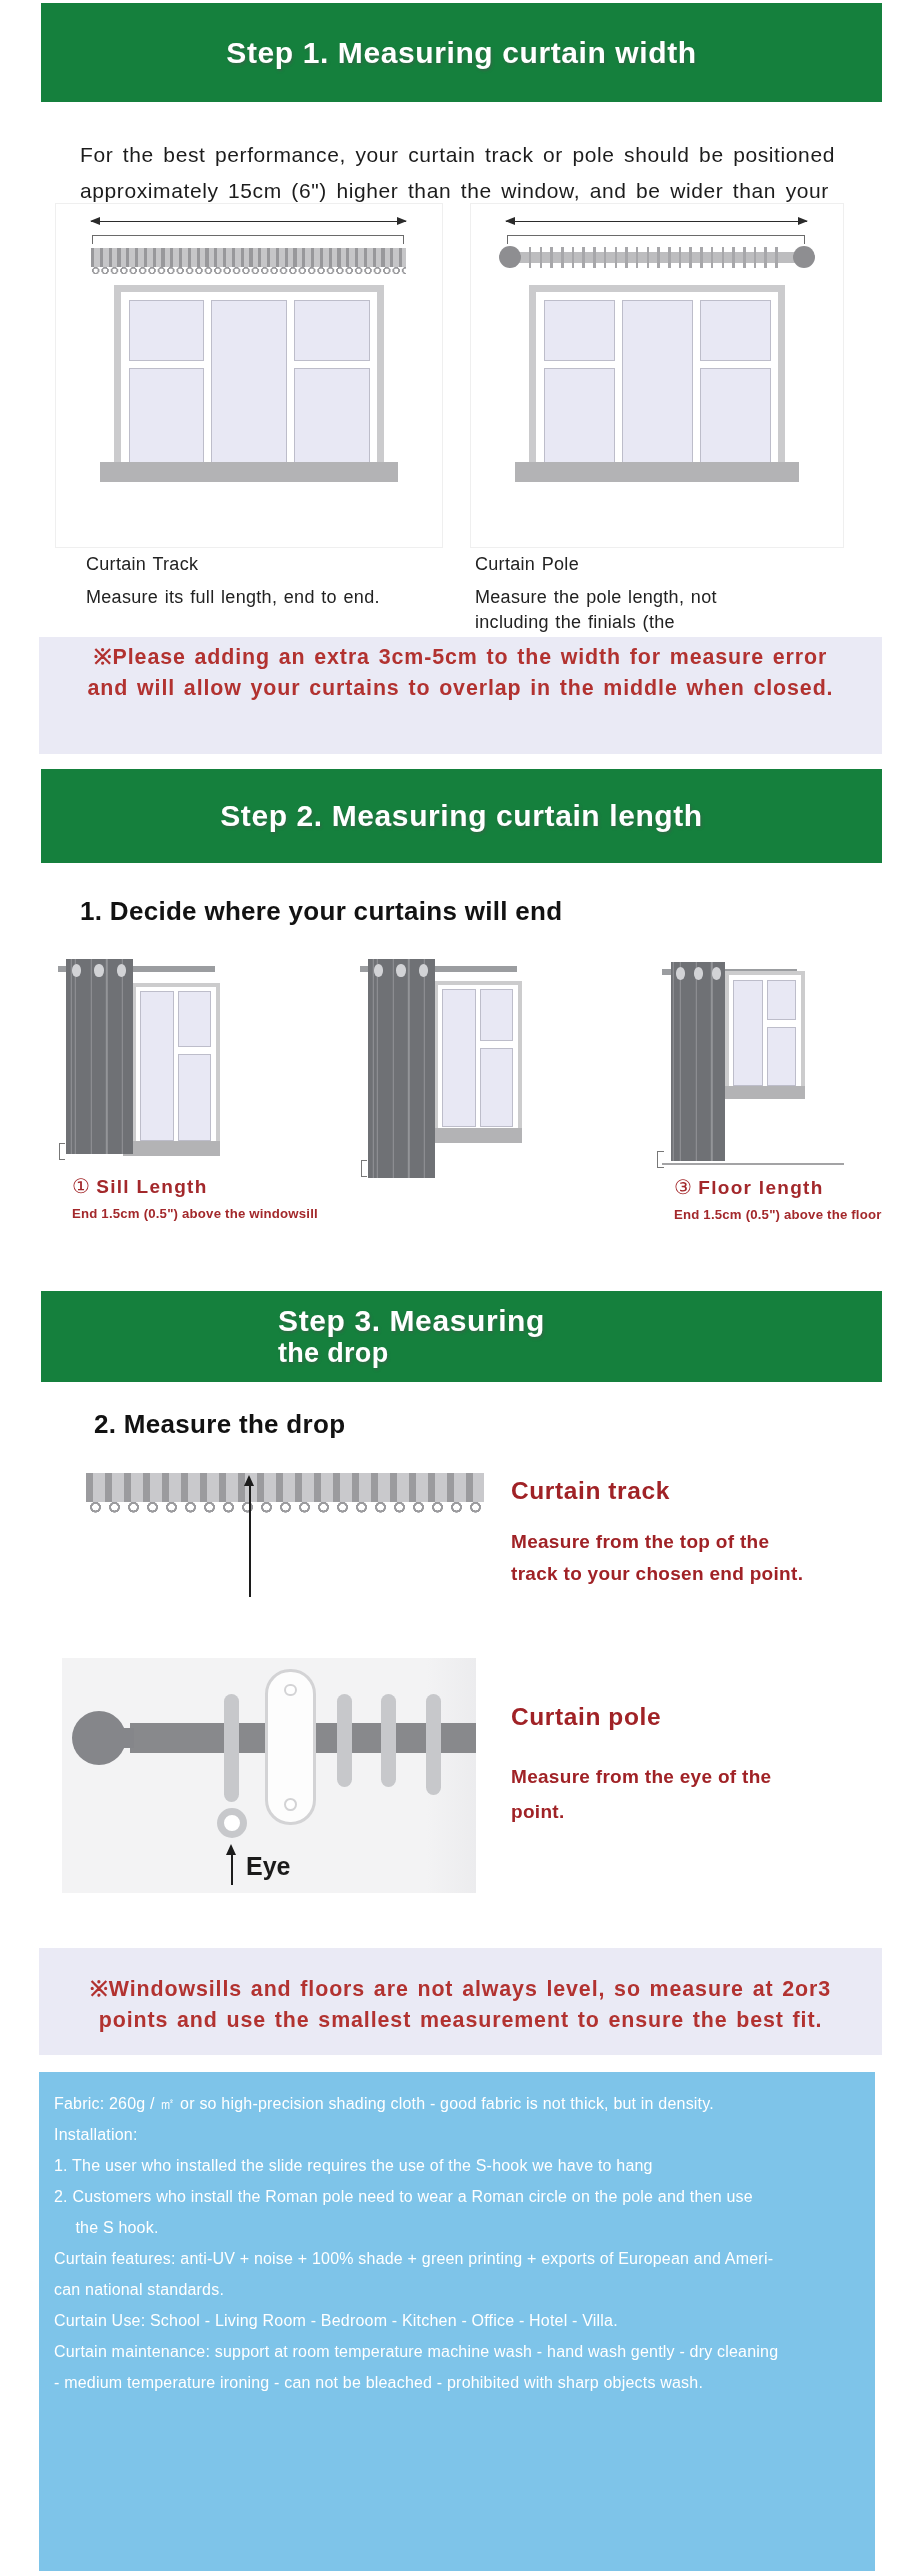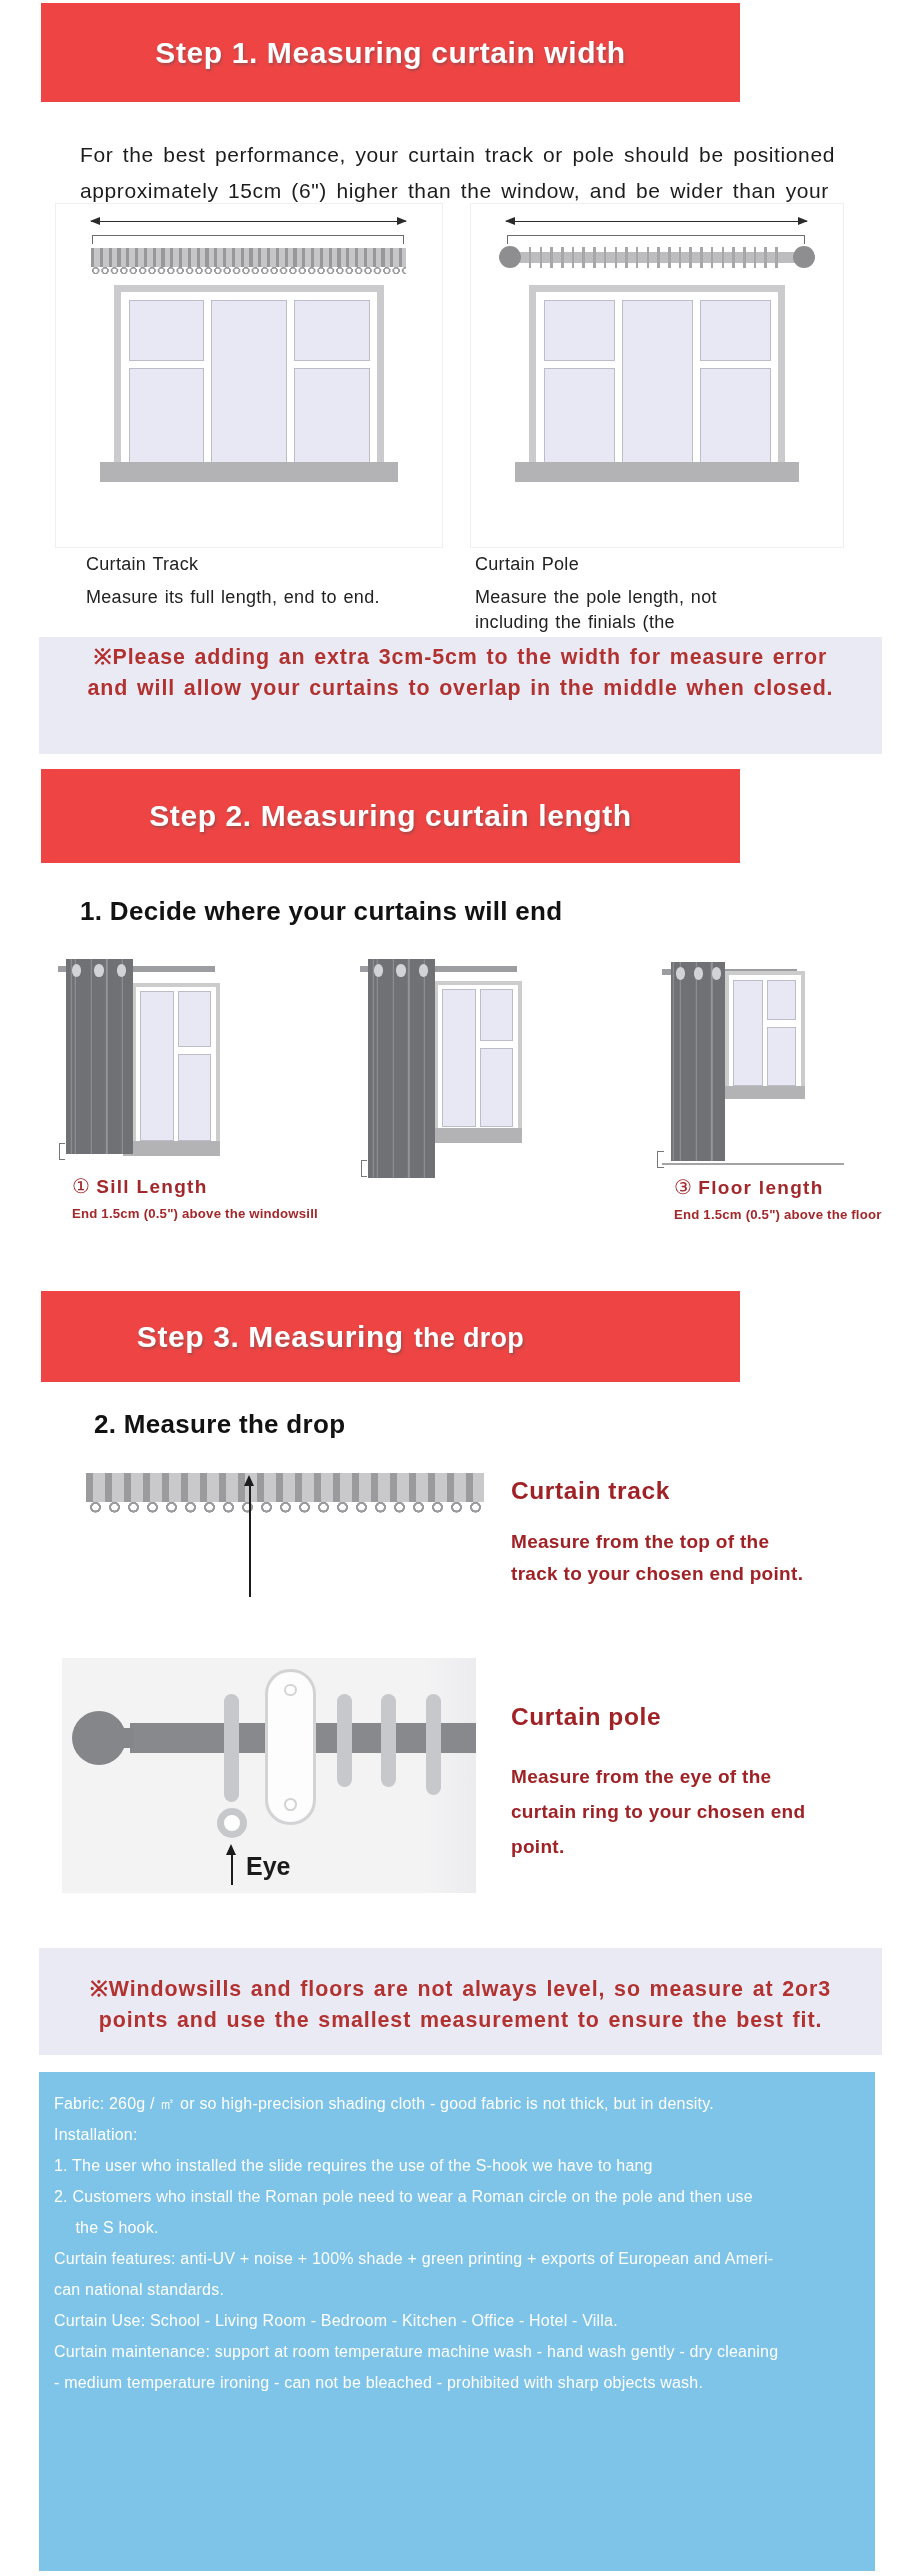--- a/index.html
+++ b/index.html
@@ -1,26 +1,26 @@
 <!DOCTYPE html>
 <html style="font-size:10px"><head>
 <meta charset="utf-8">
 <style>
   html,body{margin:0;padding:0;background:#ffffff;}
   .page{position:relative;width:910px;height:2576px;background:#ffffff;overflow:hidden;
         font-family:"Liberation Sans",sans-serif;}
   
-  .banner{position:absolute;left:41px;width:699px;background:#ef4444;display:flex;
+  .banner{position:absolute;left:41px;width:841px;background:#15803d;display:flex;
           align-items:center;justify-content:center;}
   .banner .bt{color:#ffffff;font-weight:bold;font-size:30px;letter-spacing:0.6px;
               text-shadow:1.3px 1.9px 2.5px rgba(80,80,80,0.45);}
   .banner1{top:3.1px;height:99px;}
   .banner2{top:769px;height:94px;}
   .banner3{top:1291px;height:91px;}
-  .banner3 .bwrap{display:flex;align-items:baseline;transform:translateX(-60px);}
+  .banner3 .bwrap{display:flex;align-items:baseline;transform:translateX(-60px);flex-direction:column;}
   .banner3 .bt-sub{color:#fff;font-weight:bold;font-size:27px;margin-left:10px;letter-spacing:0.3px;
               text-shadow:1.3px 1.9px 2.5px rgba(80,80,80,0.45);}
   
   .intro{position:absolute;left:80px;top:137px;font-size:21px;line-height:36px;color:#1c1c1c;
          letter-spacing:0.6px;word-spacing:3.1px;}
   
   .figbox{position:absolute;top:203px;height:343px;border:1.3px solid #efefef;background:#fff;}
   .figbox1{left:55px;width:386px;}
   .figbox2{left:470px;width:372px;}
   .warrow{position:absolute;left:35px;right:36px;top:17px;height:1.3px;background:#2b2b2b;}
@@ -324,21 +324,20 @@
     <div class="arrow-up earrow">
       <div class="head"></div>
     </div>
     <div class="eyelabel">Eye</div>
   </div>
 
   <div class="redcol polered">
     <div class="rt">Curtain pole</div>
     <div class="rl">
       <div>Measure from the eye of the</div>
-      <div>curtain ring to your chosen end</div>
       <div>point.</div>
     </div>
   </div>
 
   <div class="note note2">
     <div>※Windowsills and floors are not always level, so measure at 2or3</div>
     <div>points and use the smallest measurement to ensure the best fit.</div>
   </div>
 
   <div class="infobox">

